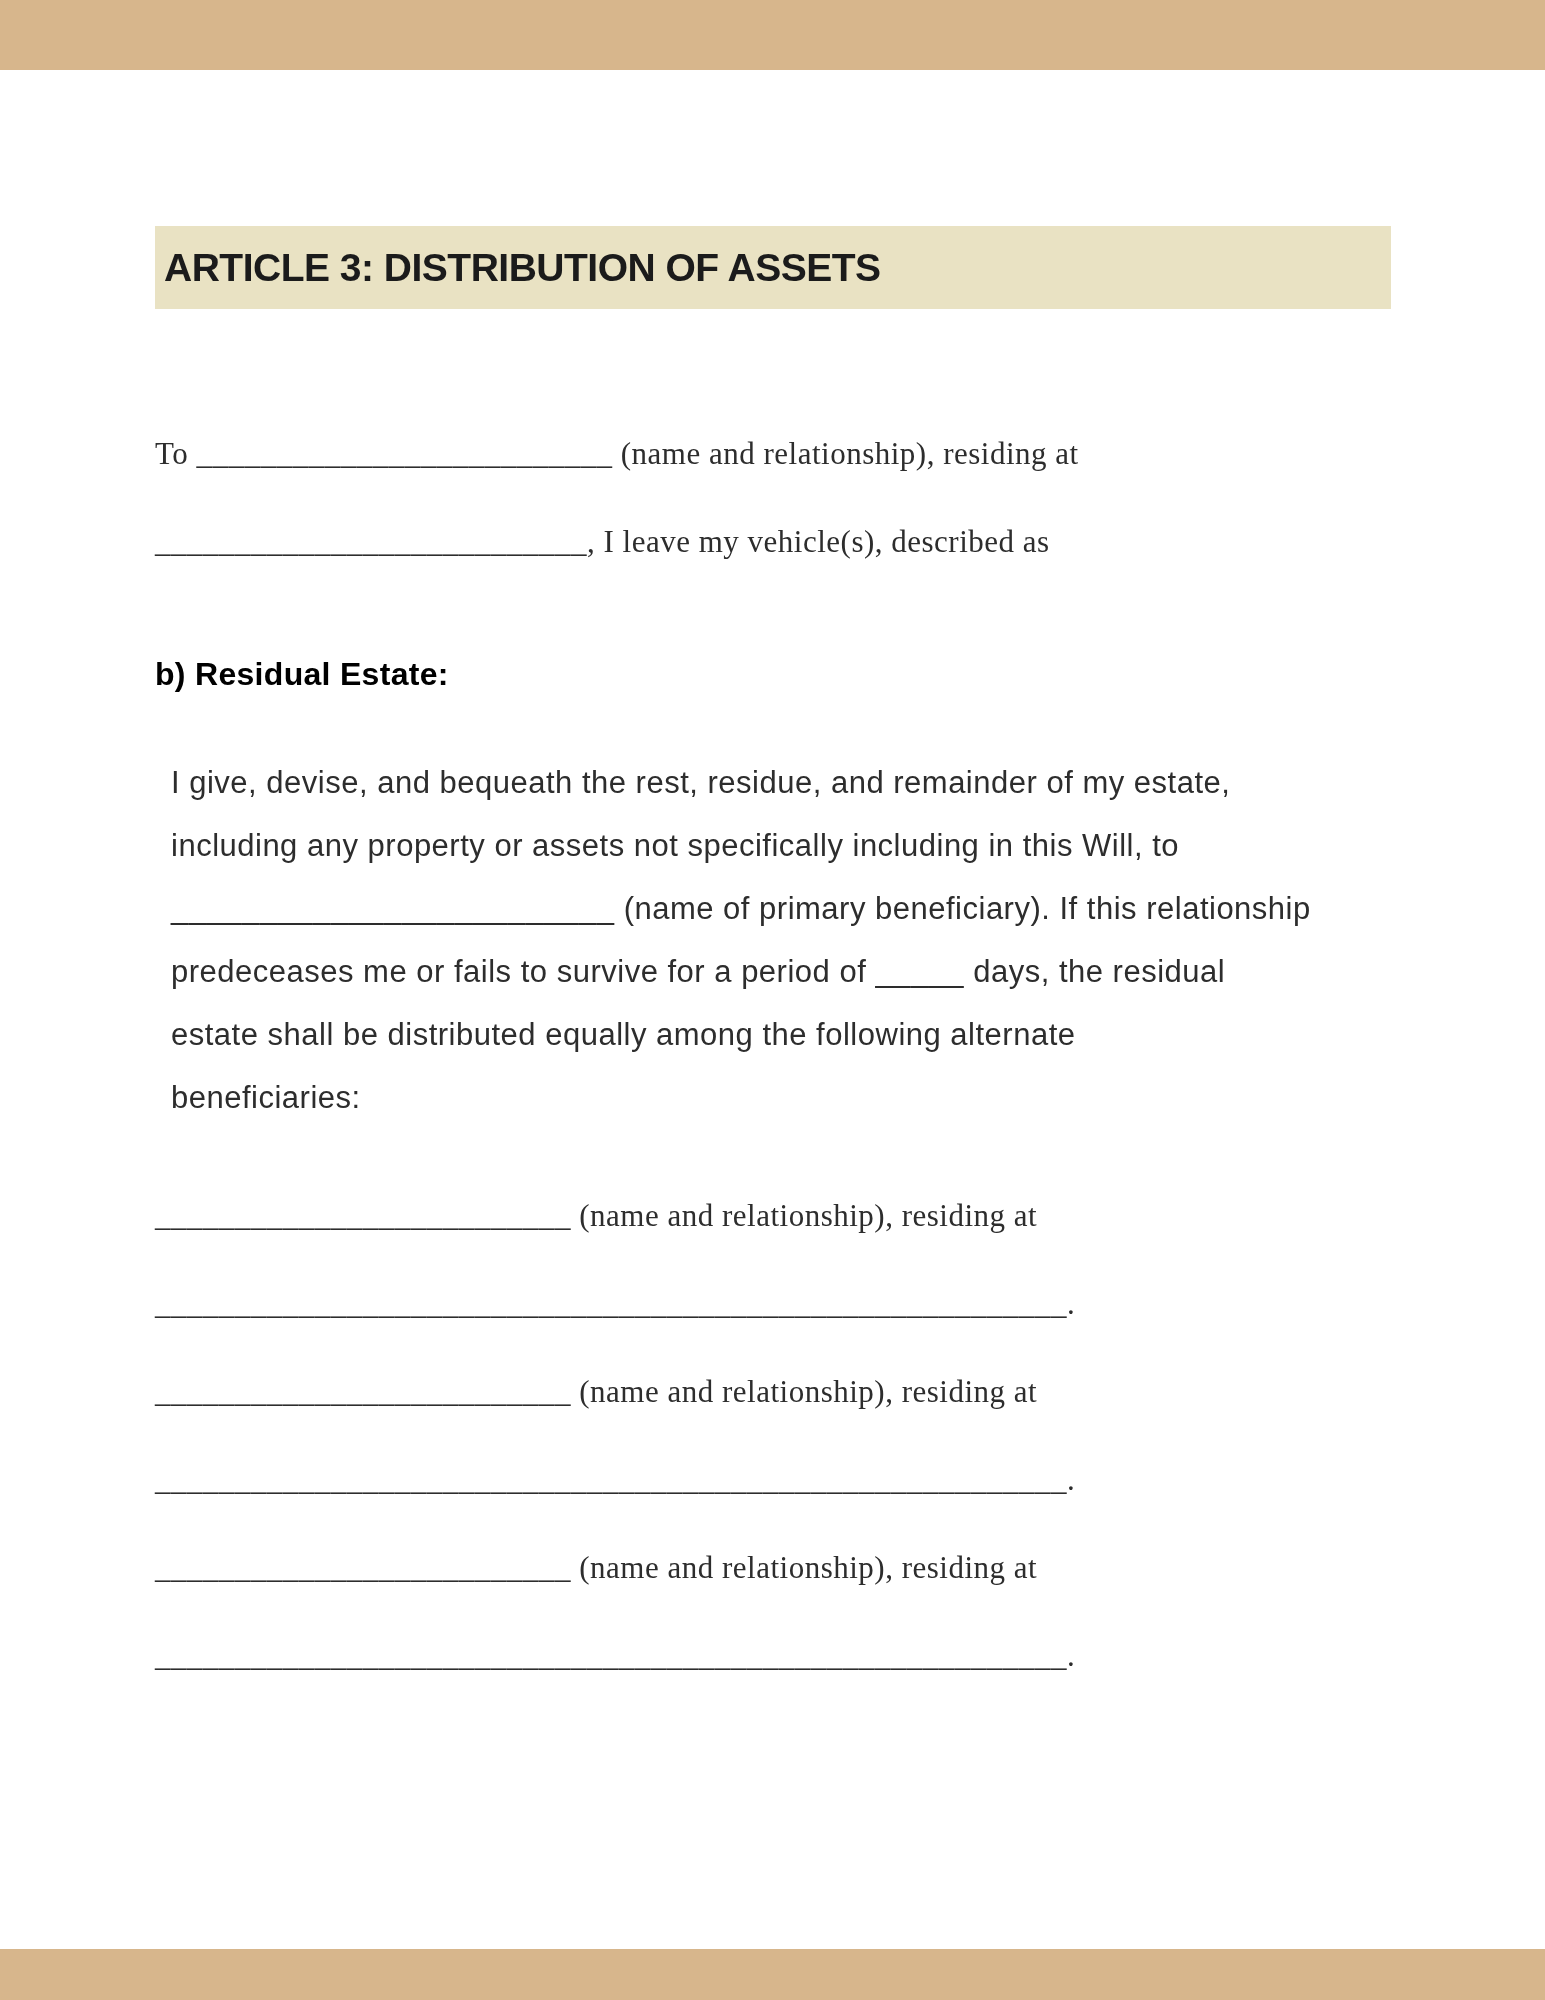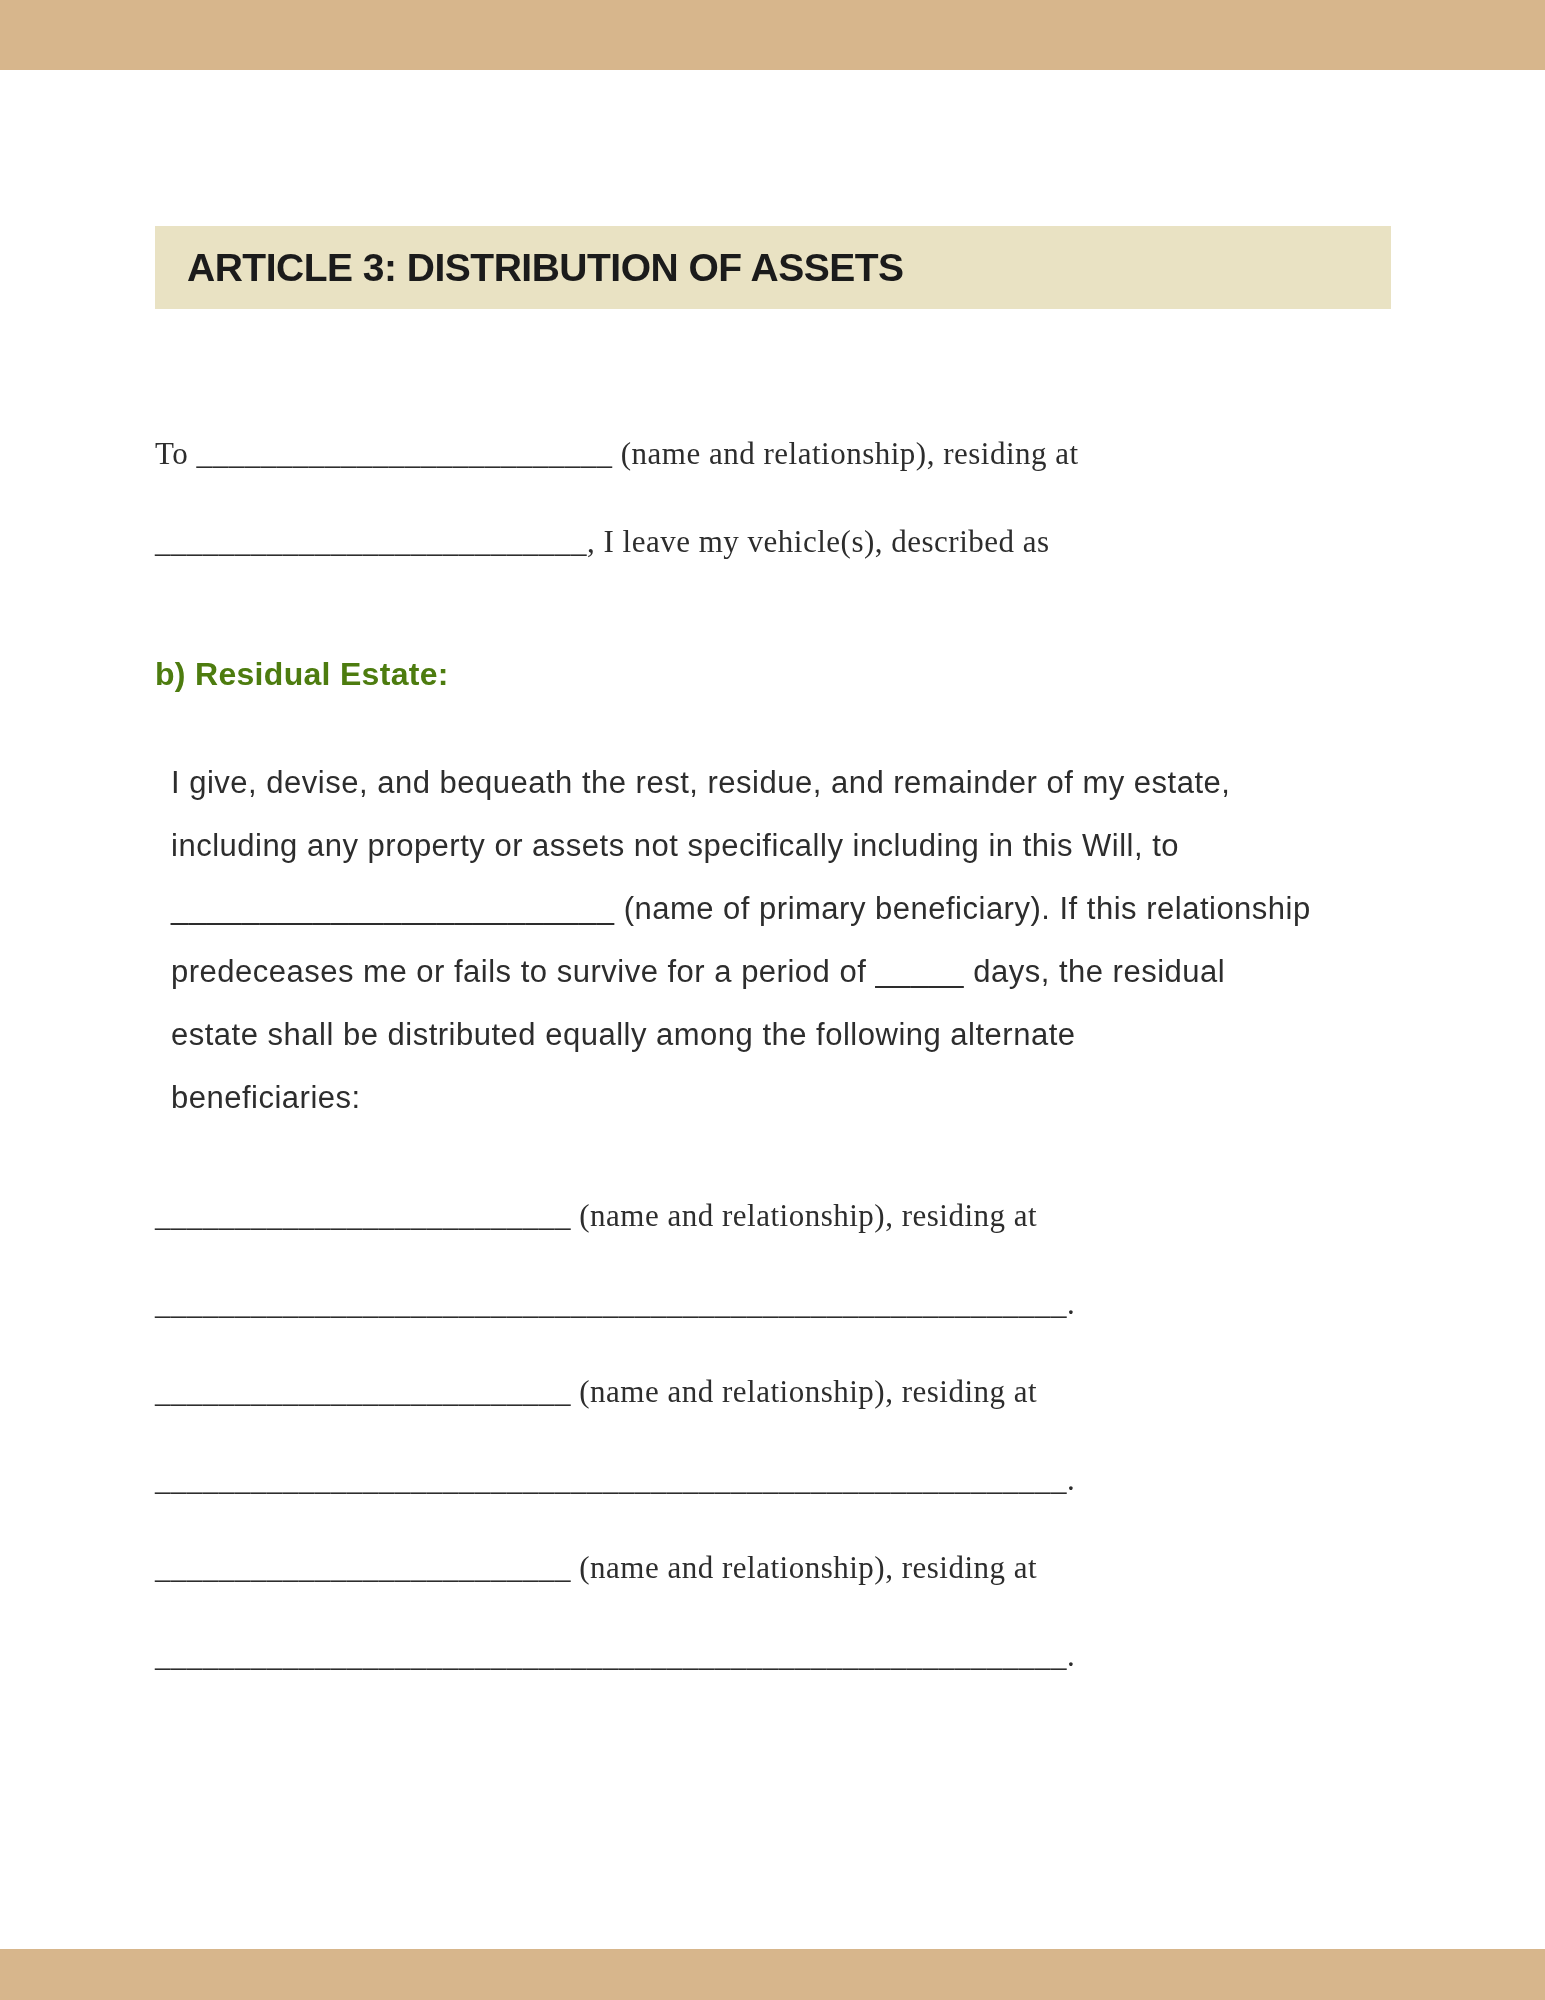--- a/index.html
+++ b/index.html
@@ -34,21 +34,21 @@
   }
 
   .article-header {
     margin-top: 156px;
     width: 1236px;
     height: 83px;
     background: var(--header-bg, #e9e2c3);
     display: flex;
     align-items: center;
     box-sizing: border-box;
-    padding-left: 32px;
+    padding-left: 9px;
   }
   .article-header h1 {
     margin: 0;
     font-size: 39px;
     font-weight: bold;
     letter-spacing: -0.5px;
     color: #1b1b1b;
     white-space: nowrap;
   }
 
@@ -62,21 +62,21 @@
   }
   section.vehicle .gap-line:first-child {
     margin-top: 113px;
   }
 
   h2.sub-heading {
     font-size: 32px;
     font-weight: bold;
     line-height: 63px;
     letter-spacing: 0.3px;
-    color: #4d7c0f;
+    color: #000000;
     margin: 70px 0 45px 0;
   }
 
   .para { margin: 16px; }
   .para .pline {
     font-size: 31px;
     line-height: 63px;
     letter-spacing: 0.5px;
     white-space: nowrap;
   }

